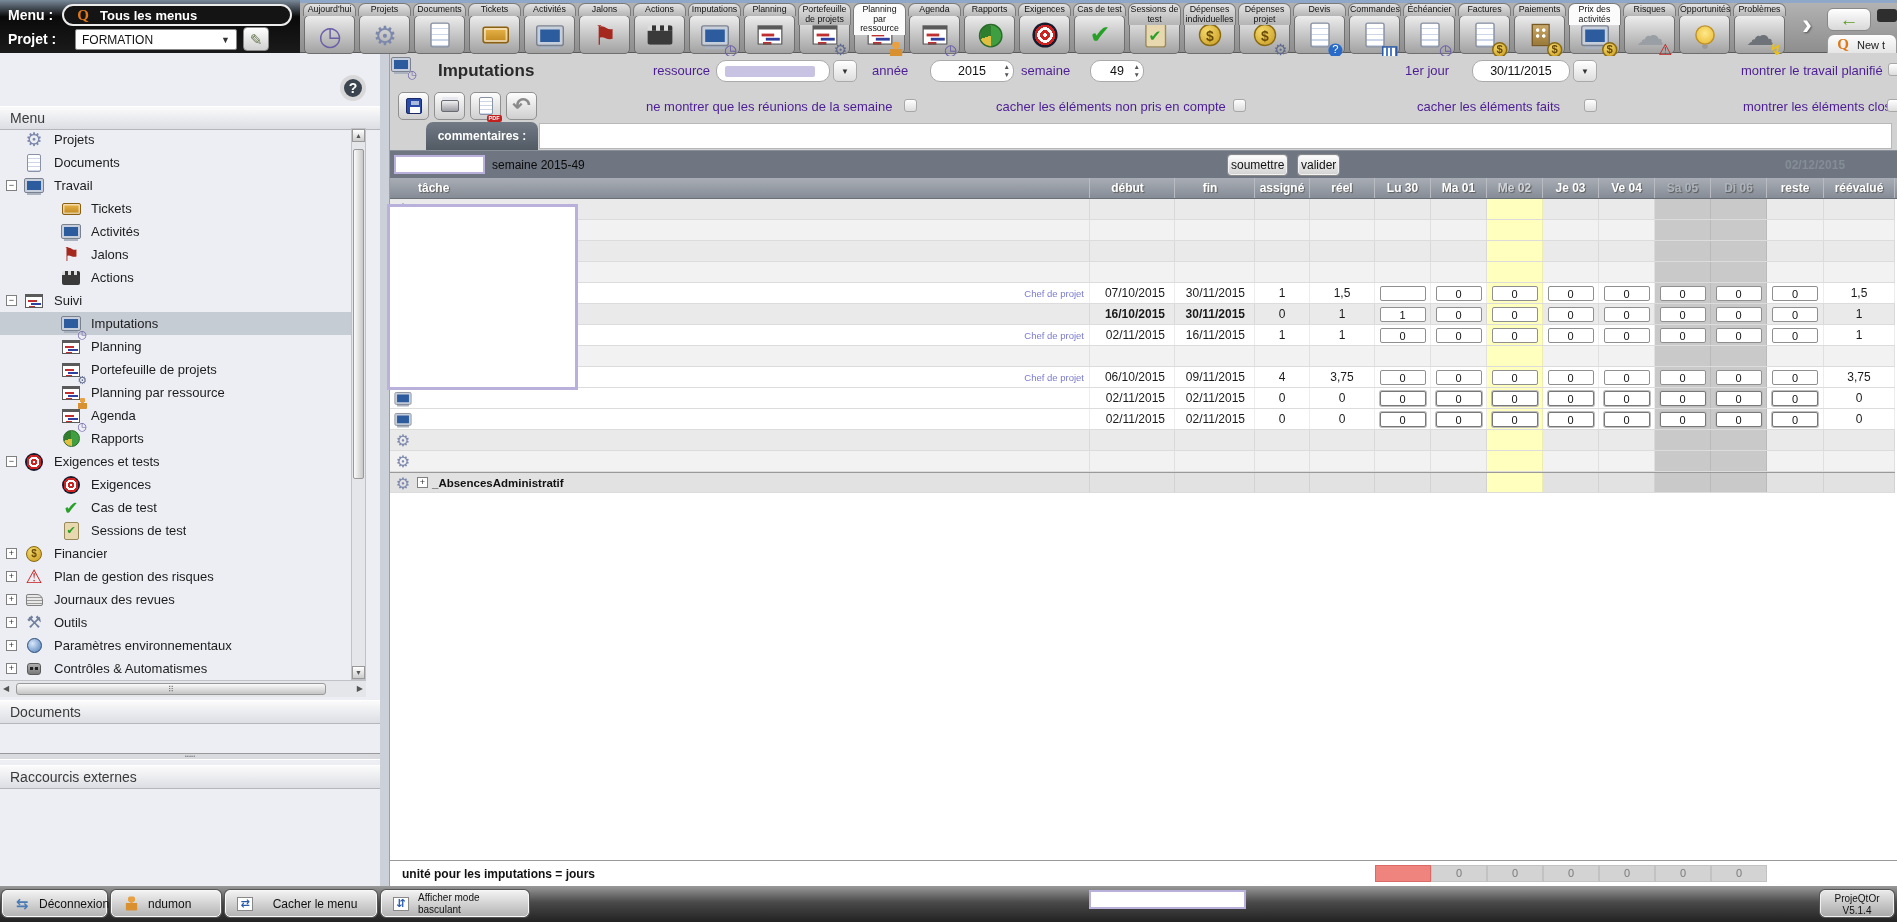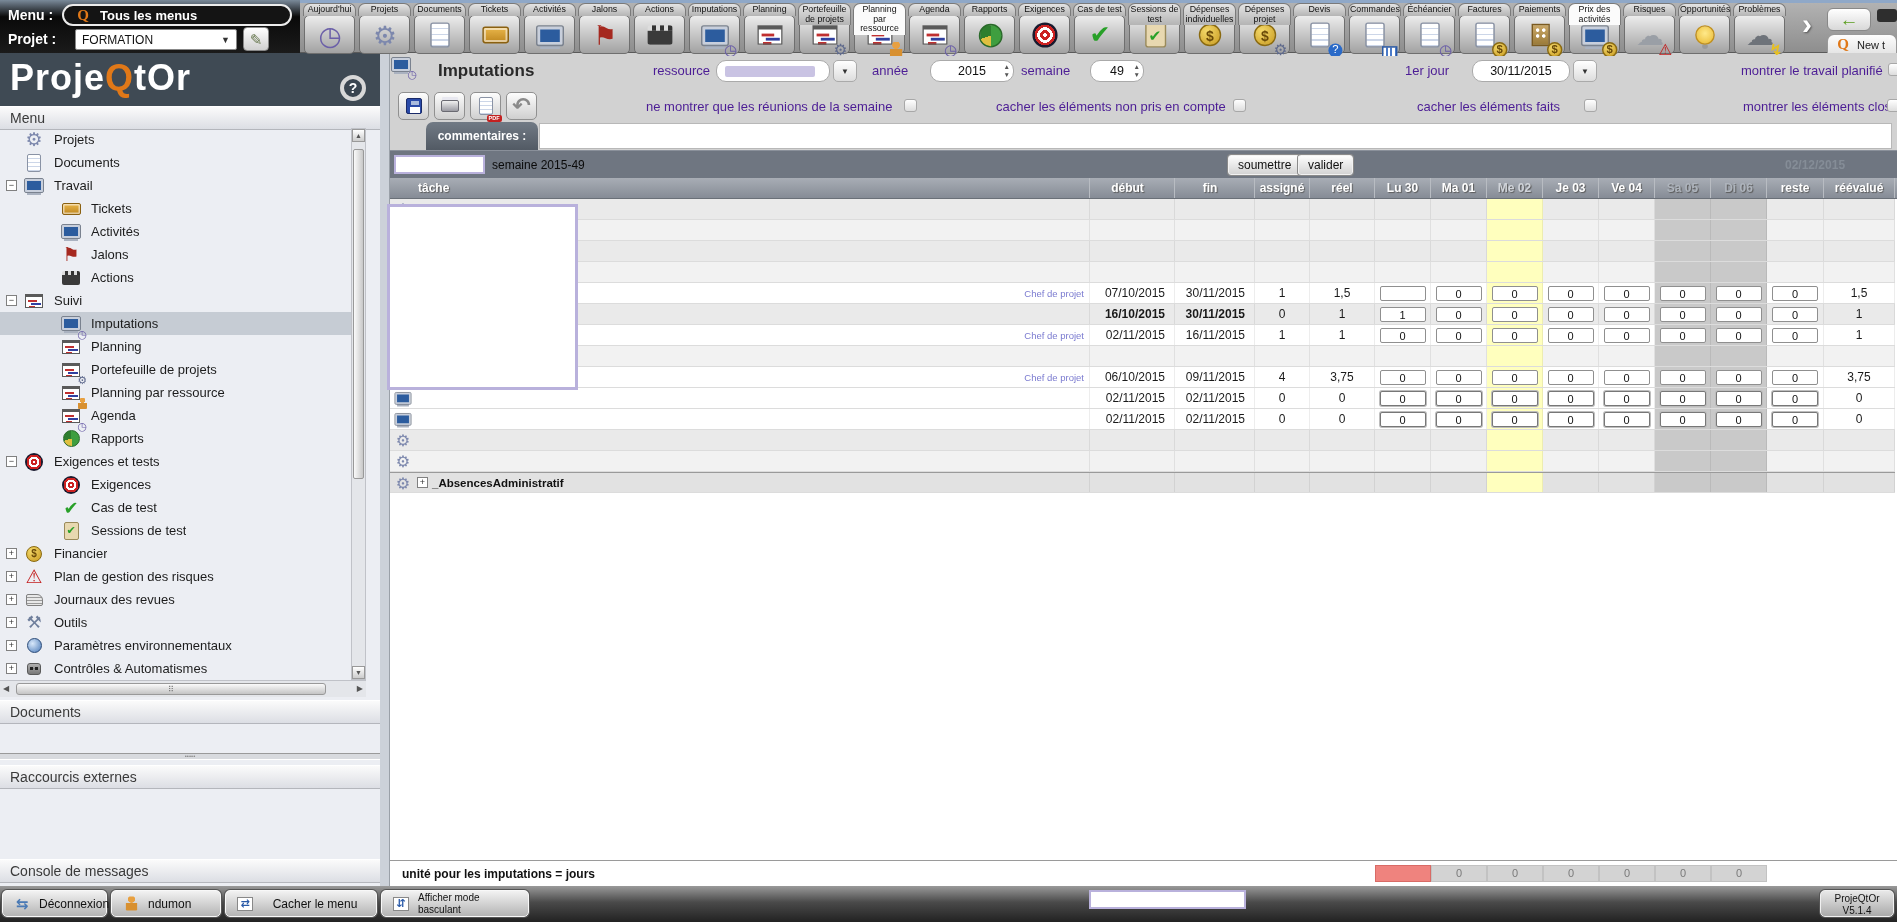--- a/index.html
+++ b/index.html
@@ -100,21 +100,21 @@
   .dropbtn{position:absolute;width:24px;height:22px;background:linear-gradient(#fff,#ddd);border:1px solid #aaa;border-radius:5px;font-size:8px;color:#333;display:flex;align-items:center;justify-content:center}
   .spin{position:absolute;right:3px;top:2px;display:flex;flex-direction:column;font-size:6.5px;color:#555;line-height:8px}
   .cb{position:absolute;width:13px;height:13px;background:linear-gradient(#fff,#ddd);border:1px solid #a8a8a8;border-radius:3px}
   .tool{position:absolute;top:2px;width:31px;height:28px;background:linear-gradient(#fdfdfd,#cfcfcf);border:1px solid #909090;border-radius:5px;display:flex;align-items:center;justify-content:center}
   #cmt-row{position:absolute;left:0;top:69px;width:1508px;height:28px;background:#d2d2d2}
   #cmt-tab{position:absolute;left:36px;top:0;width:112px;height:28px;background:linear-gradient(#717a85,#525a64);border-radius:7px 7px 0 0;color:#fff;font-weight:bold;font-size:12px;display:flex;align-items:center;justify-content:center}
   #cmt-input{position:absolute;left:149px;top:1px;width:1353px;height:26px;background:#fff;border:1px solid #b8b8b8}
   #weekbar{position:absolute;left:0;top:97px;width:1508px;height:28px;background:#6f7681;border-top:1px solid #8a909a}
   #wk-redact{position:absolute;left:4px;top:4px;width:91px;height:19px;background:#fff;border:2px solid #b9b1dc}
   #wk-text{position:absolute;left:102px;top:7px;font-size:12px;color:#0a0a0a}
-  .wbtn{position:absolute;top:4px;height:20px;background:linear-gradient(#fdfdfd,#d4d4d4);border:1px solid #f2f2f2;box-shadow:0 0 0 1px #8a8a8a;border-radius:3px;font-size:12px;color:#111;display:flex;align-items:center;justify-content:center;padding:0 9px}
+  .wbtn{position:absolute;top:4px;height:20px;background:linear-gradient(#fdfdfd,#d4d4d4);border:1px solid #f2f2f2;box-shadow:0 0 0 1px #8a8a8a;border-radius:3px;font-size:12px;color:#111;display:flex;align-items:center;justify-content:center;padding:0 2px}
   #daterange{position:absolute;left:985px;top:0;width:392px;height:28px;background:#9aa0a9;border-right:2px solid #dfe2e6;color:#fff;font-weight:bold;font-size:12.5px;display:flex;align-items:center;justify-content:center;text-shadow:1px 1px 1px #555}
   #faintdate{position:absolute;left:1395px;top:7px;width:100px;font-size:12px;color:#858d97;font-weight:bold}
   
   #thead{position:absolute;left:0;top:125px;width:1627px;height:21px;display:flex;background:linear-gradient(#a8adb5,#868c96);border-bottom:1px solid #6a7078}
   #thead .cell{color:#fff;font-weight:bold;font-size:12px;text-shadow:1px 1px 1px #5a5a5a;border-right:1px solid #b8bcc2;display:flex;align-items:center;justify-content:center}
   #thead .c0{justify-content:flex-start;padding-left:28px}
   #thead .dim1{color:#d0d4da}
   #thead .dim2{color:#aeb4bc}
   #grid{position:absolute;left:0;top:146px;width:1505px}
   .trow{display:flex;height:21px;border-bottom:1px solid #dcdcdc}
@@ -417,21 +417,20 @@
     <div id="newtab">
       <span class="icon">
           <span class="g qlg">Q</span>
         </span>
       <span>New t</span>
     </div>
   </div>
 </div>
 
 <div id="sidebar">
-  <div id="logo"><span>Proje</span><span class="q">Q</span><span>tOr</span></div>
   <span id="help-badge"><span class="i-help">?</span></span>
   <div class="shead" style="top:53px">Menu</div>
   <div id="tree">
       <div class="titem lv1">
         <span class="tgl hide"></span>
         <span class="icon">
           <span class="g grc">⚙</span>
         </span>
         <span class="tlab">Projets</span>
       </div>
@@ -594,21 +593,20 @@
     <div id="vthumb"></div>
   </div>
   <div id="hscroll">
     <span class="har" style="left:3px">◀</span>
     <span class="har" style="right:3px">▶</span>
     <div id="hthumb">⠿</div>
   </div>
   <div class="shead" style="top:647px">Documents</div>
   <div class="sdots">•••••</div>
   <div class="shead" style="top:712px">Raccourcis externes</div>
-  <div class="shead" style="top:806px">Console de messages</div>
 </div>
 <div id="splitter"></div>
 
 <div id="main">
   <div id="hdr1">
     <span class="icon">
         <span class="i-comp"></span>
         <span class="bdg clk2">◷</span>
       </span>
     <span id="page-title">Imputations</span>

